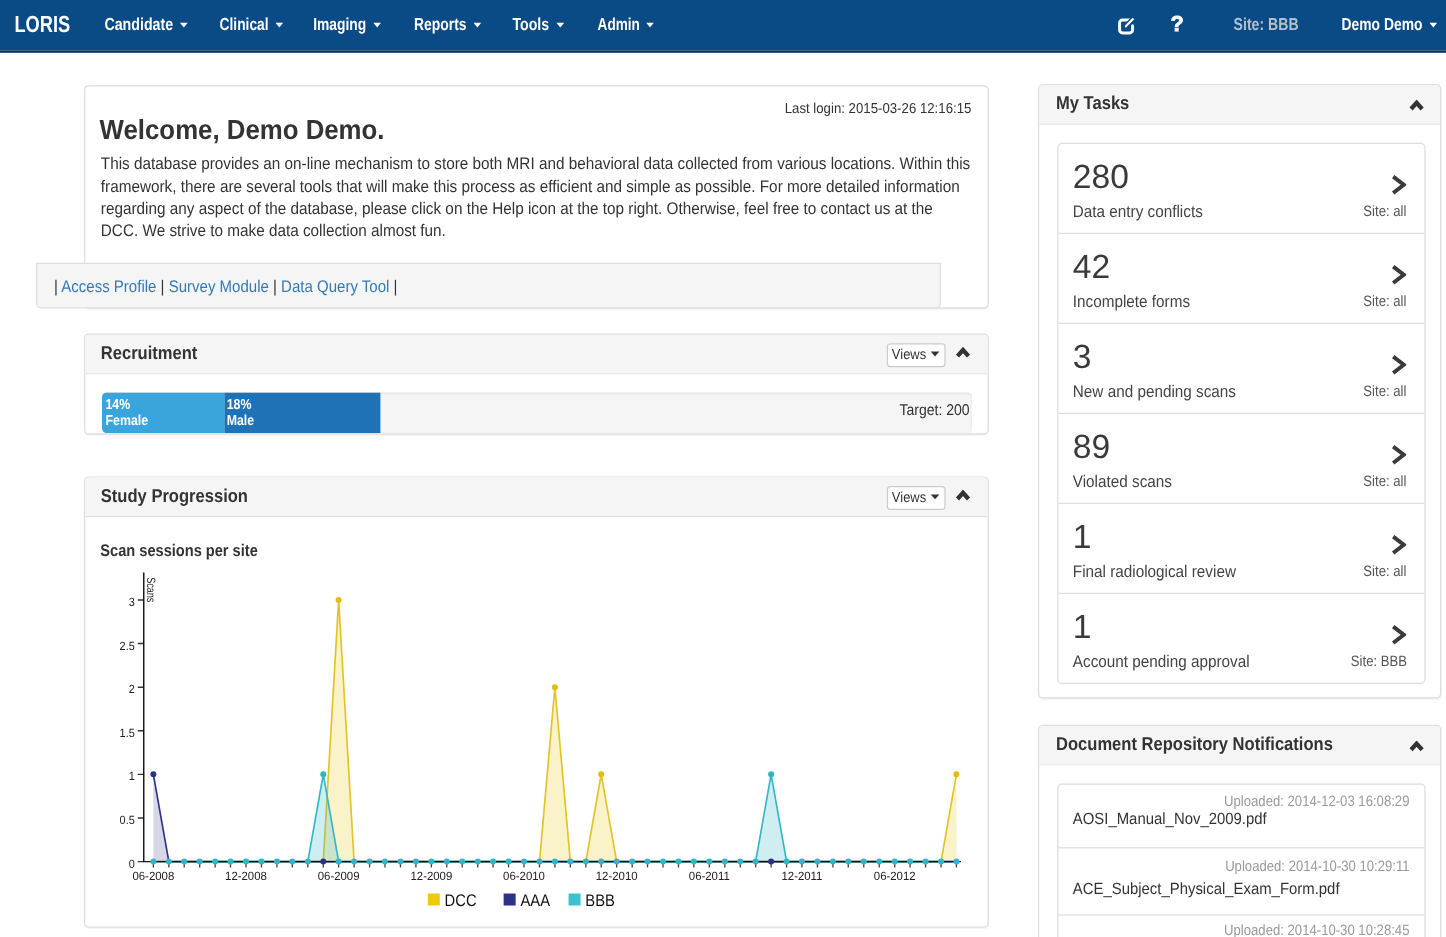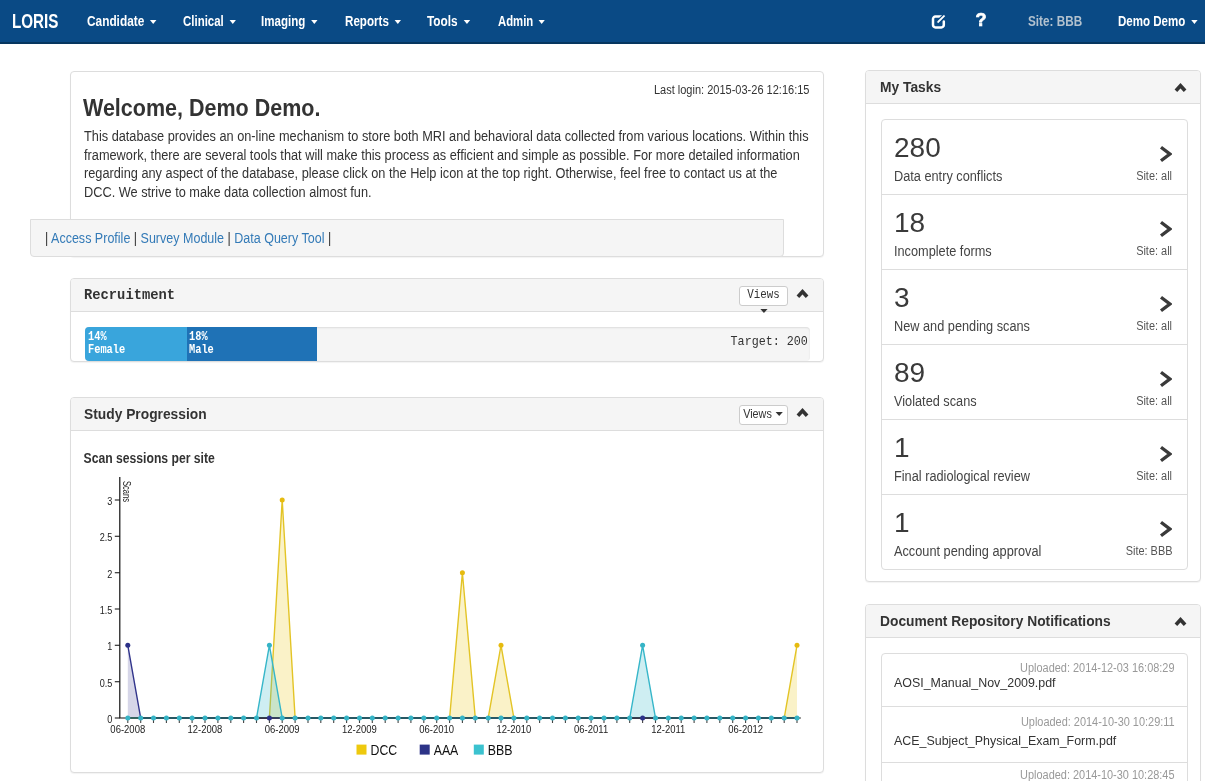--- a/index.html
+++ b/index.html
@@ -31,21 +31,21 @@
   transform:scaleX(0.918); transform-origin:100% 0; }
 #wtitle { position:absolute; left:12.2px; top:22.5px; font-size:23px; font-weight:bold; color:#333;
   white-space:nowrap; transform:scaleX(0.935); transform-origin:0 0; }
 #wpara { position:absolute; left:13px; top:55.4px; width:800px; font-size:14px; line-height:18.4px;
   color:#333; transform:scaleX(0.911); transform-origin:0 0; }
 #wfoot { position:absolute; left:30px; top:219px; width:754px; height:38px; background:#f5f5f5;
   border:1px solid #ddd; border-radius:0 0 4px 4px; }
 #wfoot span { position:absolute; left:14.1px; top:9.5px; font-size:14px; white-space:nowrap;
   display:inline-block; transform:scaleX(0.894); transform-origin:0 0; }
 #wfoot a { color:#337ab7; text-decoration:none; }
-#recruit { left:30px; top:278px; width:754px; height:84px;font-family:Liberation Mono, monospace; }
+#recruit { left:30px; top:278px; width:754px; height:84px; }
 #rbar { position:absolute; left:14px; top:48px; width:725px; height:34px; background:#f5f5f5;
   border-radius:4px; box-shadow:inset 0 1px 2px rgba(0,0,0,0.1); overflow:hidden; }
 #rbar .seg { float:left; height:34px; color:#fff; font-size:12px; font-weight:bold;
   text-align:left; padding-top:3.5px; line-height:13.5px; }
 #rbar .seg span { display:inline-block; transform:scaleX(0.86); transform-origin:50% 0; }
 #seg-f { width:101.5px; background:#39a5dc; }
 #seg-m { width:130.5px; background:#1f72b6; }
 #rtarget { position:absolute; right:15px; top:55px; font-size:13px; color:#333;
   transform:scaleX(0.9); transform-origin:100% 0; }
 #study { left:30px; top:397px; width:754px; height:376px; }
@@ -234,21 +234,21 @@
   <div id="tasklist">
 <div class="task">
         <span class="num">280</span>
         <span class="lbl sx91">Data entry conflicts</span>
         <span class="site sxr875">Site: all</span>
         <svg class="chev" width="13" height="18" viewBox="0 0 13 18">
           <path d="M2 2.2 L10.8 9 L2 15.8" stroke="#3a3a3a" stroke-width="3.3" fill="none"></path>
         </svg>
       </div>
 <div class="task">
-        <span class="num">18</span>
+        <span class="num">42</span>
         <span class="lbl sx91">Incomplete forms</span>
         <span class="site sxr875">Site: all</span>
         <svg class="chev" width="13" height="18" viewBox="0 0 13 18">
           <path d="M2 2.2 L10.8 9 L2 15.8" stroke="#3a3a3a" stroke-width="3.3" fill="none"></path>
         </svg>
       </div>
 <div class="task">
         <span class="num">3</span>
         <span class="lbl sx91">New and pending scans</span>
         <span class="site sxr875">Site: all</span>

